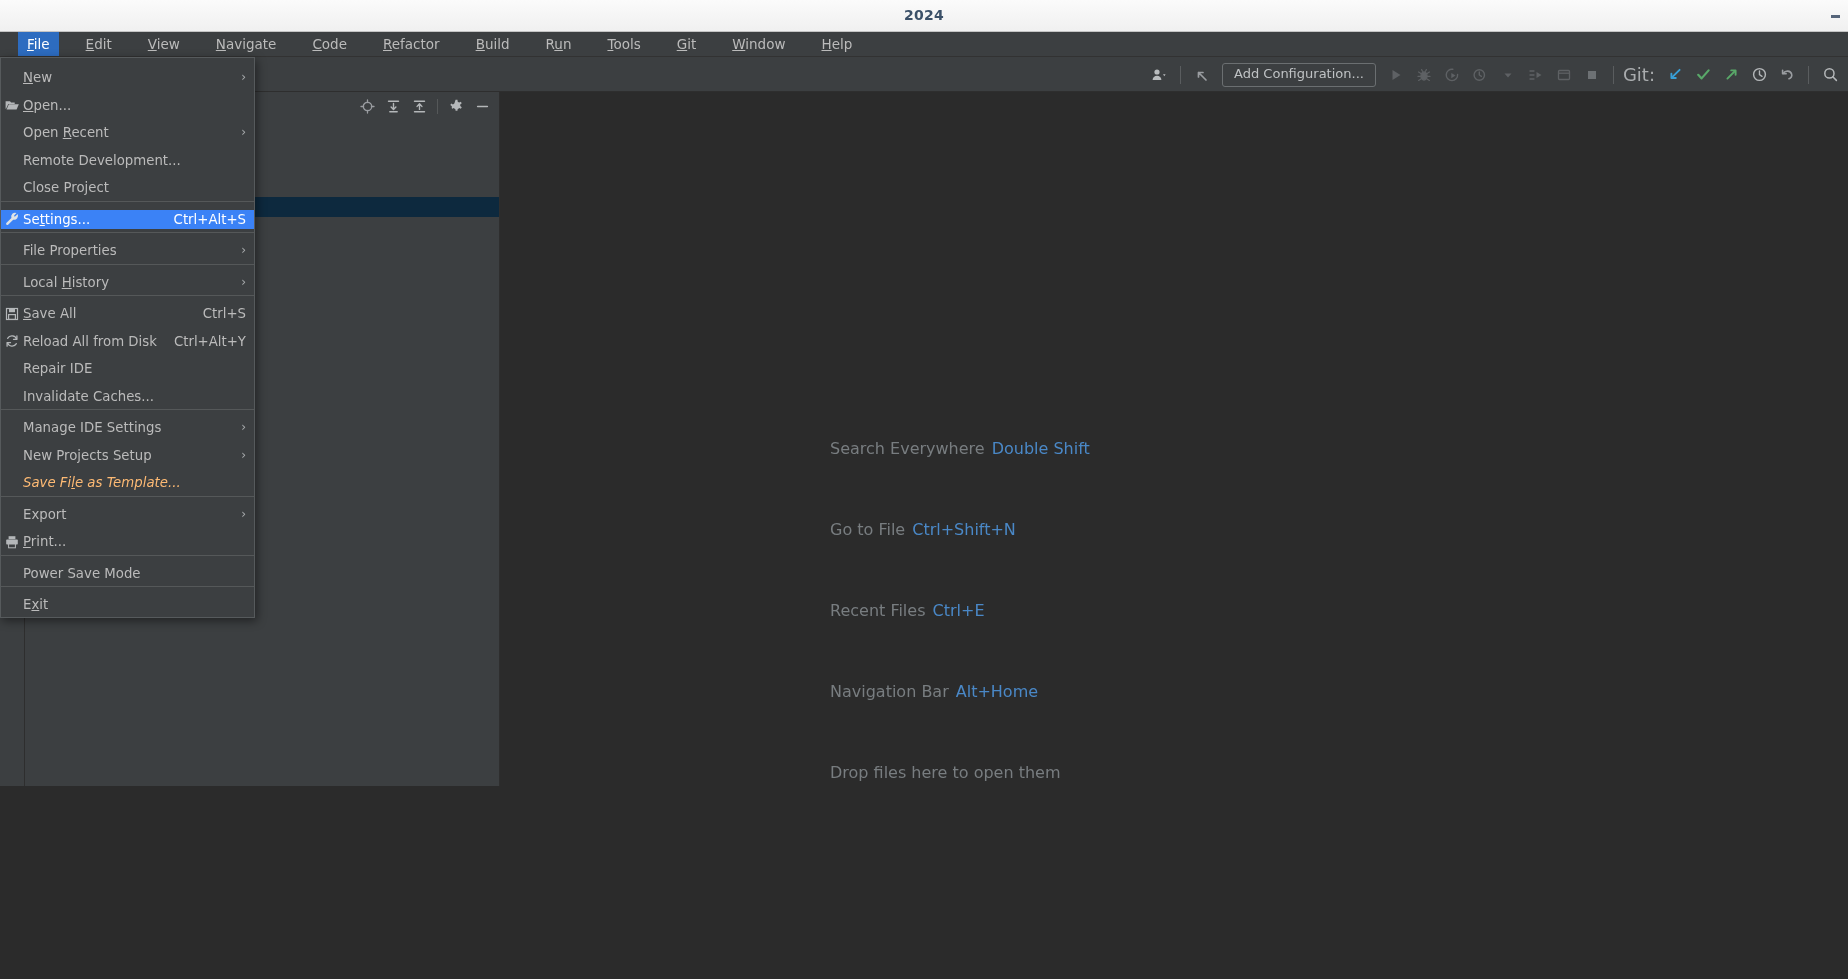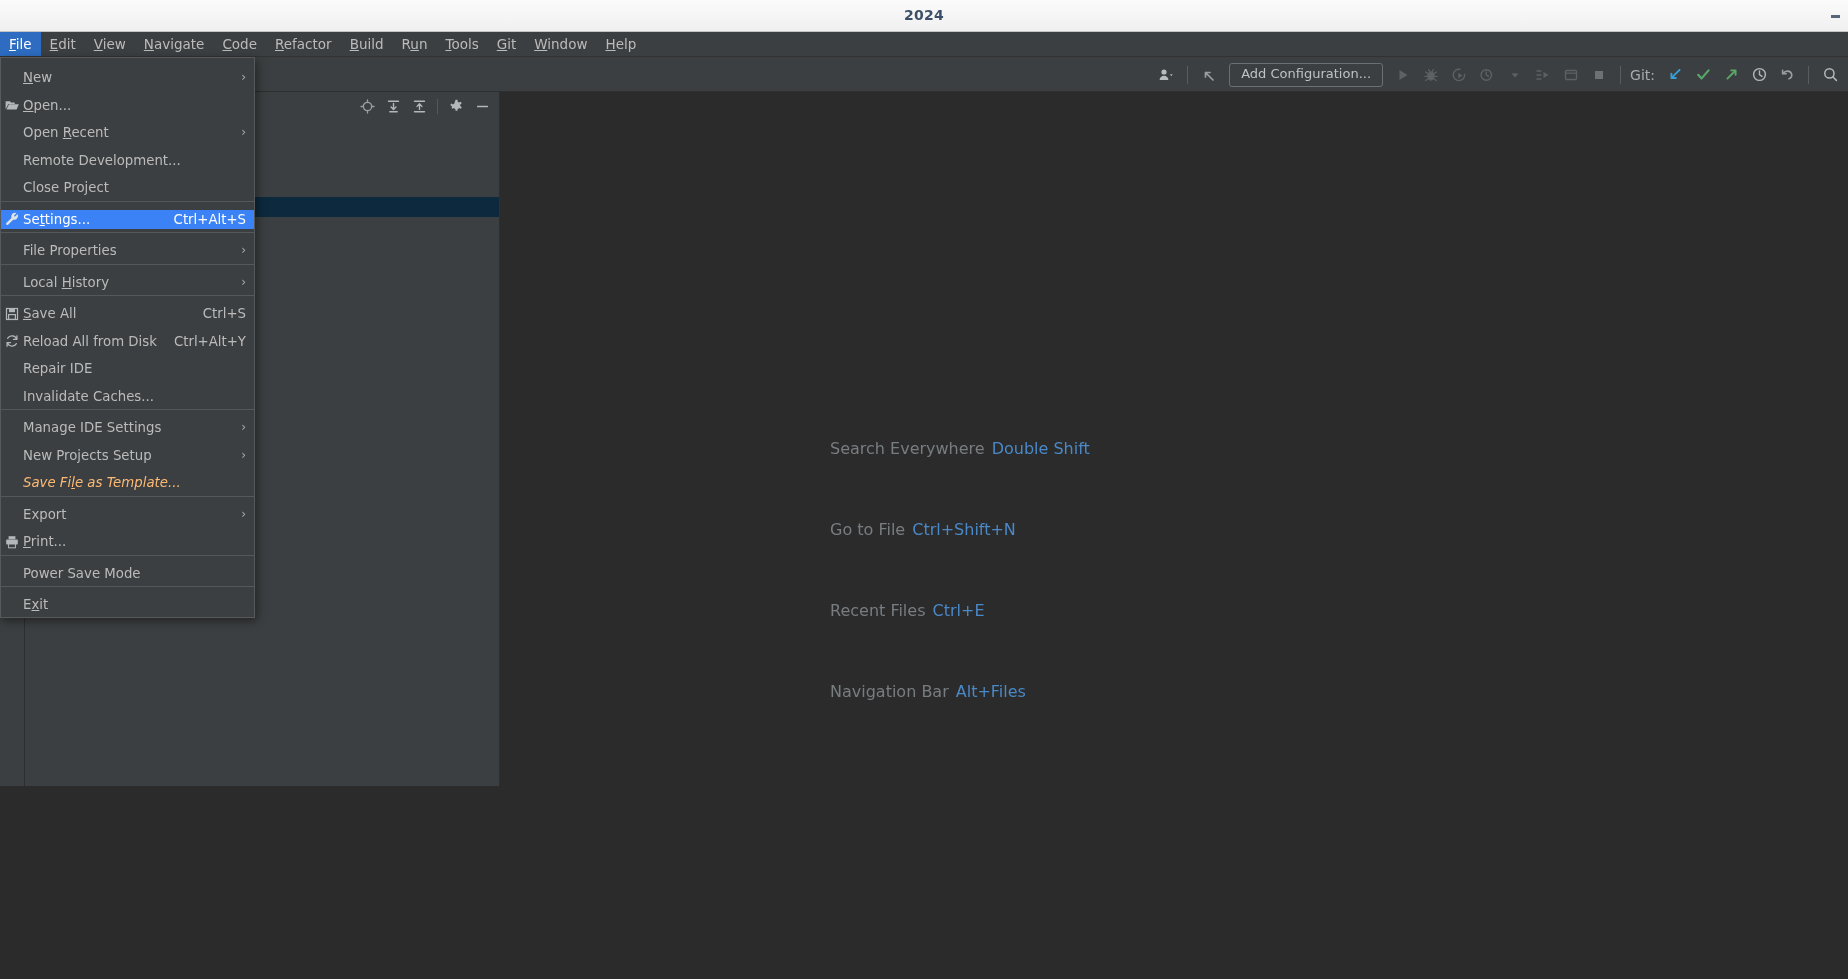--- a/index.html
+++ b/index.html
@@ -48,20 +48,21 @@
   }
   .menu-item {
     position: relative;
     display: inline-block;
     height: 24px; line-height: 24px;
     padding: 0 9px;
     font-size: 13.5px;
     color: #bbbbbb;
     vertical-align: top;
     cursor: default;
+    margin-left: 18px;
   }
   .menu-item.active {
     background: #2d6cc0;
     color: #ffffff;
   }
   .menu-item .mn { text-decoration: none; }
   .menu-item .mn u { text-decoration: underline; }
 
   
   .toolbar {
@@ -93,21 +94,21 @@
     padding: 0 11px;
     margin: 0 6px;
     border: 1px solid #6b6f71;
     border-radius: 3px;
     font-size: 13px;
     color: #bfc2c4;
     background: transparent;
     white-space: nowrap;
   }
   .git-label {
-    font-size: 14px; color: #a9acae;
+    font-size: 18px; color: #a9acae;
     margin: 0 6px 0 2px;
   }
   .disabled-ico { color: #5e6164; }
 
   
   .leftstrip {
     position: absolute; left: 0; top: 92px;
     width: 25px; height: 887px;
     background: #3c3f41;
     border-right: 1px solid #2e2e2e;
@@ -413,21 +414,22 @@
     <div class="pp-row-selected">
       <div class="pp-row-text" style="left:-71px;">ogramozas-II/gyakorlat/nappali/zh-pool/1</div>
     </div>
   </div>
 
   <div class="editorarea">
     <div class="welcome" id="welcome">
         <div class="welcome-row"><span class="welcome-label">Search Everywhere</span><span class="welcome-key">Double Shift</span></div>
         <div class="welcome-row"><span class="welcome-label">Go to File</span><span class="welcome-key">Ctrl+Shift+N</span></div>
         <div class="welcome-row"><span class="welcome-label">Recent Files</span><span class="welcome-key">Ctrl+E</span></div>
-        <div class="welcome-row"><span class="welcome-label">Navigation Bar</span><span class="welcome-key">Alt+Files</span></div>
+        <div class="welcome-row"><span class="welcome-label">Navigation Bar</span><span class="welcome-key">Alt+Home</span></div>
+        <div class="welcome-row"><span class="welcome-label">Drop files here to open them</span></div>
       </div>
   </div>
 
   <div class="dropdown" id="filemenu">
       <div class="dd-item"><span><u>N</u>ew</span><span class="dd-arrow">›</span></div>
       <div class="dd-item"><span class="dd-ico ico">
           <svg width="14" height="14" viewBox="0 0 14 14" fill="#b4b7b9">
             <path d="M0.6 3.2h4.4l1.1 1.3h3.6v1.4H3.3L1.1 10.8H0.6z"></path>
             <path d="M3.8 6.2h10L11.6 11.4H1.6z"></path>
           </svg>

